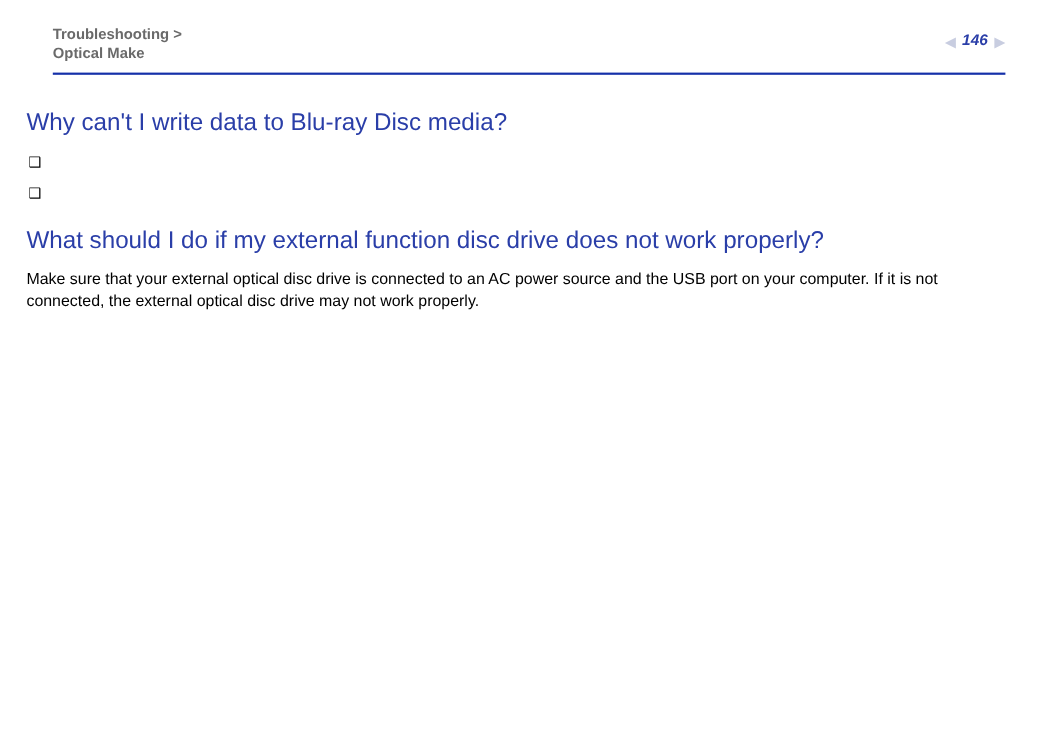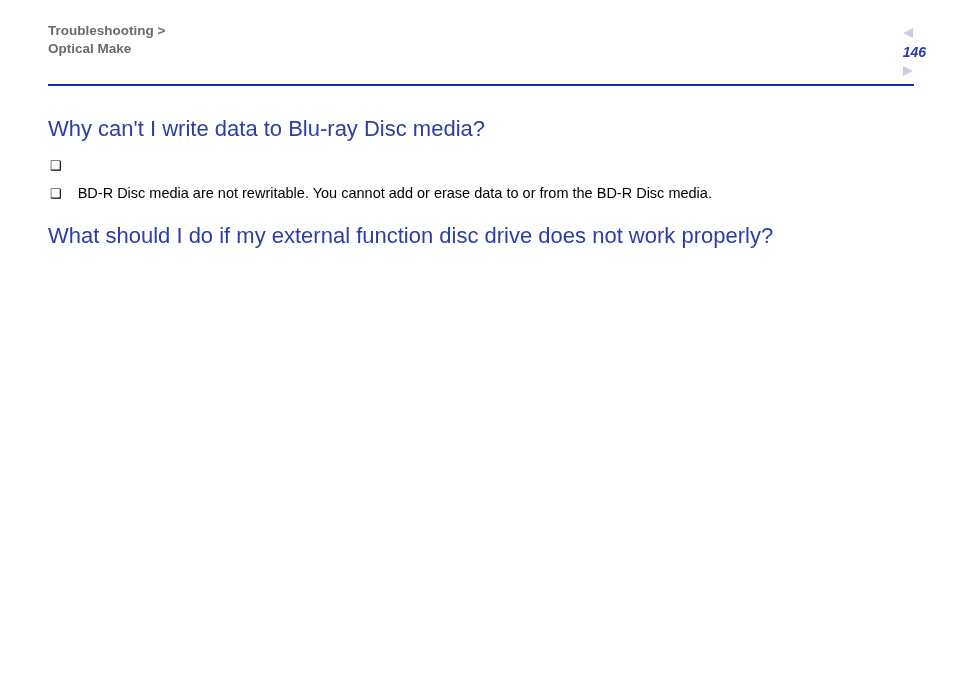--- a/index.html
+++ b/index.html
@@ -8,40 +8,39 @@
       box-sizing: border-box;
     }
     body {
       font-family: Arial, Helvetica, sans-serif;
       width: 954px;
       height: 674px;
       background: #fff;
       position: relative;
     }
     .page {
-      padding: 22px 28px 0 48px;
+      padding: 22px 40px 0 48px;
     }
     .header-row {
       display: flex;
       justify-content: space-between;
       align-items: flex-start;
       padding-bottom: 8px;
     }
     .breadcrumb {
       color: #6a6a6a;
       font-size: 13.5px;
       font-weight: bold;
       line-height: 1.35;
     }
     .pager {
       display: flex;
-      align-items: flex-start;
+      align-items: flex-end;
       gap: 6px;
       margin-top: 6px;
-      flex-direction: column;
     }
     .page-number {
       color: #2a3ea8;
       font-size: 14px;
       font-weight: bold;
       font-style: italic;
     }
     .arrow-left {
       width: 0;
       height: 0;
@@ -55,21 +54,21 @@
       border-top: 5px solid transparent;
       border-bottom: 5px solid transparent;
       border-left: 10px solid #c8cde0;
     }
     .divider {
       height: 2px;
       background: #1530a9;
       margin: 0 40px 0 48px;
     }
     .content {
-      padding: 30px 40px 0 48px;
+      padding: 30px 40px 0 24px;
     }
     .heading {
       color: #2a3ea8;
       font-size: 22px;
       font-weight: normal;
       margin-bottom: 14px;
     }
     .bullet-list {
       list-style: none;
       margin-bottom: 20px;
@@ -119,19 +118,19 @@
 
 <div class="content">
 
   <h2 class="heading">Why can't I write data to Blu-ray Disc media?</h2>
   <ul class="bullet-list">
     <li class="bullet-item">
       <span class="bullet-mark">❑</span>
     </li>
     <li class="bullet-item">
       <span class="bullet-mark">❑</span>
-      <span class="bullet-text">BD-R Disc media are not rewritable. You cannot add or erase data to or from the BD-R Disc media.</span>
     </li>
   </ul>
 
   <h2 class="heading">What should I do if my external function disc drive does not work properly?</h2>
+  <p class="para">Make sure that your external optical disc drive is connected to an AC power source and the USB port on your computer. If it is not connected, the external optical disc drive may not work properly.</p>
 
 </div>
 
 </body></html>

